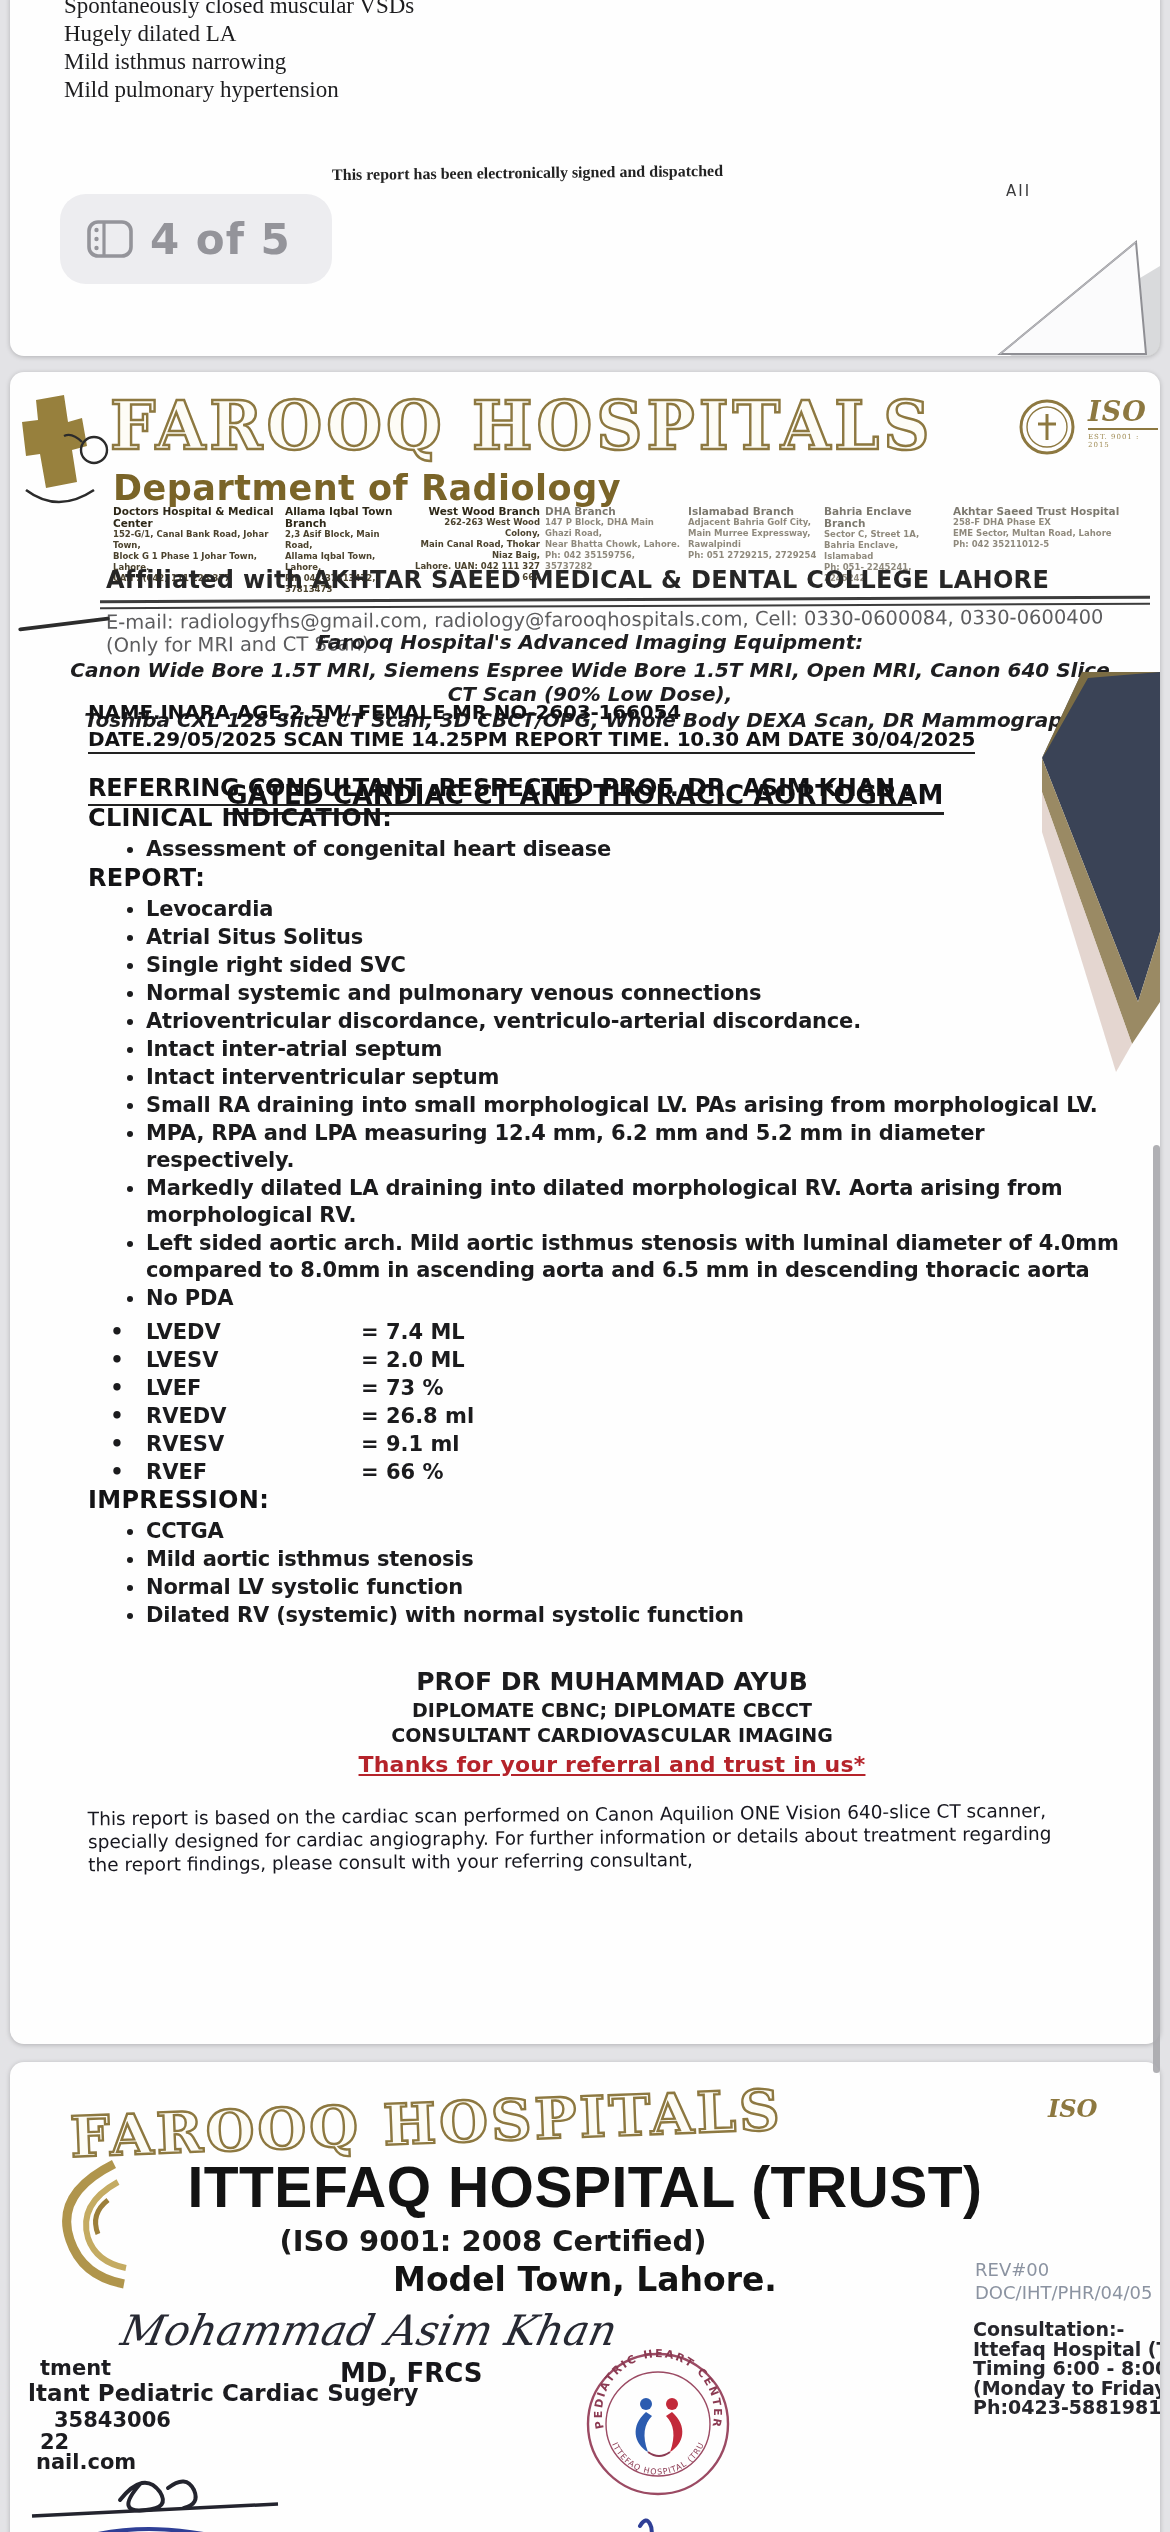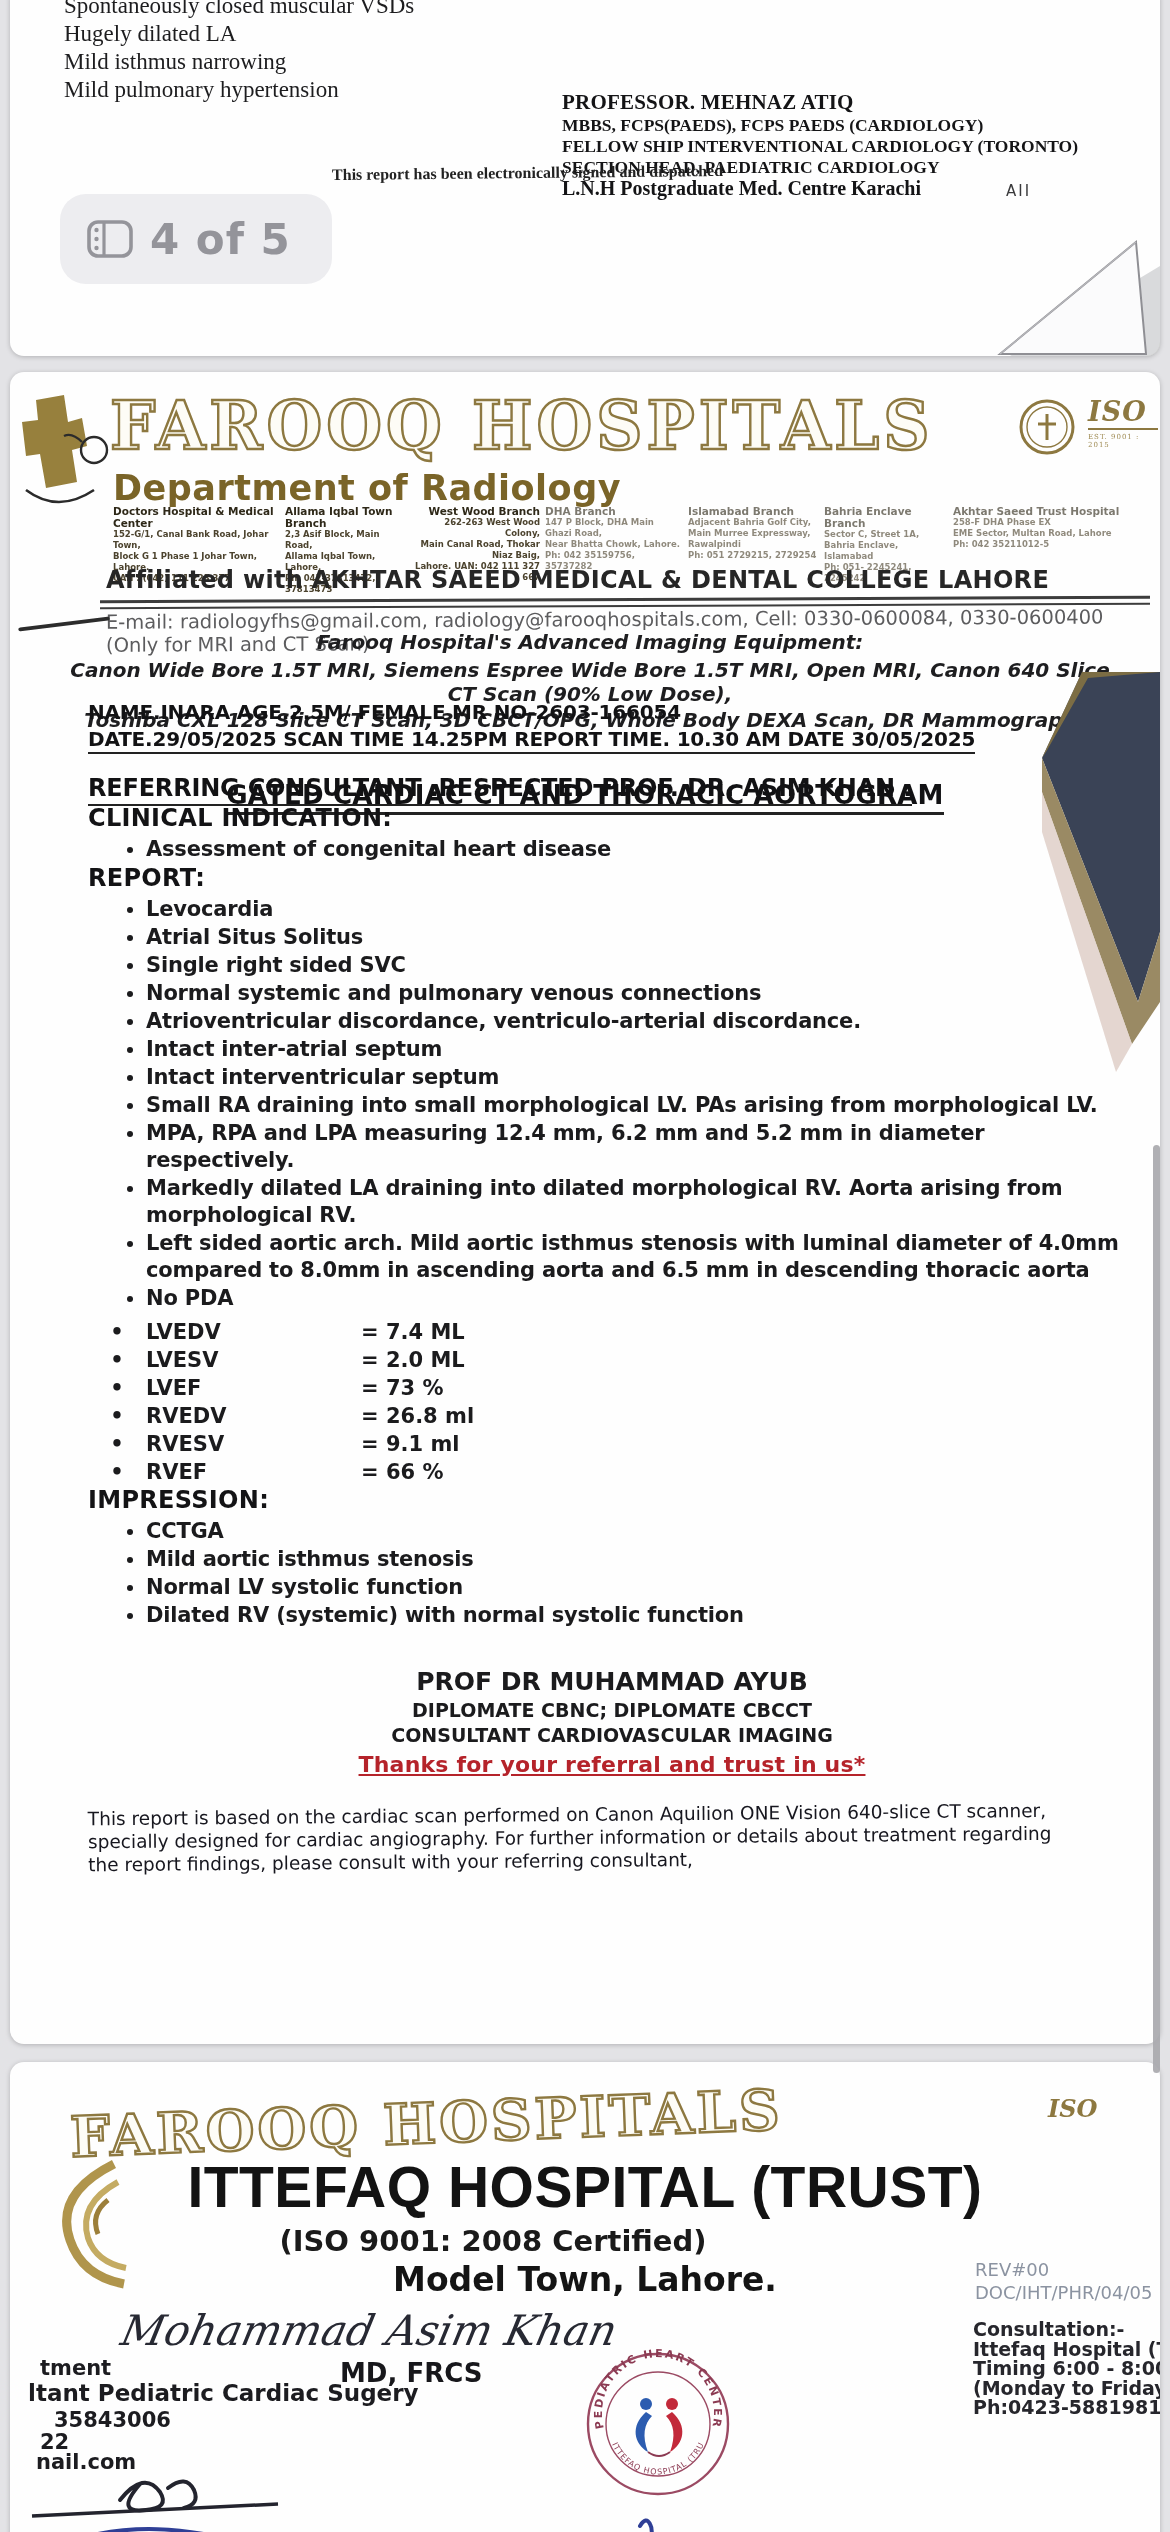--- a/index.html
+++ b/index.html
@@ -94,27 +94,20 @@
 
 <div class="screen">
 
   <div class="page" style="top:-14px;height:370px;">
     <div class="p1-findings">
       <div>Spontaneously closed muscular VSDs</div>
       <div>Hugely dilated LA</div>
       <div>Mild isthmus narrowing</div>
       <div>Mild pulmonary hypertension</div>
     </div>
-    <div class="p1-sig">
-      <div class="nm">PROFESSOR. MEHNAZ ATIQ</div>
-      <div class="cr">MBBS, FCPS(PAEDS), FCPS PAEDS (CARDIOLOGY)</div>
-      <div class="cr">FELLOW SHIP INTERVENTIONAL CARDIOLOGY (TORONTO)</div>
-      <div class="cr">SECTION HEAD, PAEDIATRIC CARDIOLOGY</div>
-      <div class="cr" style="font-size:20px;">L.N.H Postgraduate Med. Centre Karachi</div>
-    </div>
     <div class="p1-foot">This report has been electronically signed and dispatched</div>
 
     <div class="pill">
       <svg width="48" height="44" viewBox="0 0 48 44">
         <rect x="3" y="5" width="42" height="34" rx="9" fill="none" stroke="#94949a" stroke-width="3.6"></rect>
         <line x1="18" y1="5" x2="18" y2="39" stroke="#94949a" stroke-width="3.2"></line>
         <circle cx="10.5" cy="13" r="2.2" fill="#94949a"></circle>
         <circle cx="10.5" cy="22" r="2.2" fill="#94949a"></circle>
         <circle cx="10.5" cy="31" r="2.2" fill="#94949a"></circle>
       </svg>
@@ -209,21 +202,21 @@
     <div class="pen-dash"></div>
 
     <div class="equip">
       <div class="e0">Farooq Hospital's Advanced Imaging Equipment:</div>
       <div class="e1">Canon Wide Bore 1.5T MRI, Siemens Espree Wide Bore 1.5T MRI, Open MRI, Canon 640 Slice CT Scan (90% Low Dose),</div>
       <div class="e2">Toshiba CXL 128 Slice CT Scan, 3D CBCT/OPG, Whole Body DEXA Scan, DR Mammography.</div>
     </div>
 
     <div class="pinfo">
       <div class="l1">NAME.INARA   AGE.2.5M/ FEMALE  MR NO-2603-166054</div>
-      <div><span class="l2">DATE.29/05/2025   SCAN TIME 14.25PM   REPORT TIME. 10.30 AM   DATE 30/05/2025</span></div>
+      <div><span class="l2">DATE.29/05/2025   SCAN TIME 14.25PM   REPORT TIME. 10.30 AM   DATE 30/04/2025</span></div>
       <div><span class="l3">REFERRING CONSULTANT .RESPECTED PROF. DR. ASIM KHAN   .</span></div>
     </div>
     <div class="study"><span>GATED CARDIAC CT AND THORACIC AORTOGRAM</span></div>
 
     <div class="rc">
       <h3>CLINICAL INDICATION:</h3>
       <ul>
         <li>Assessment of congenital heart disease</li>
       </ul>
       <h3 class="mt">REPORT:</h3>

